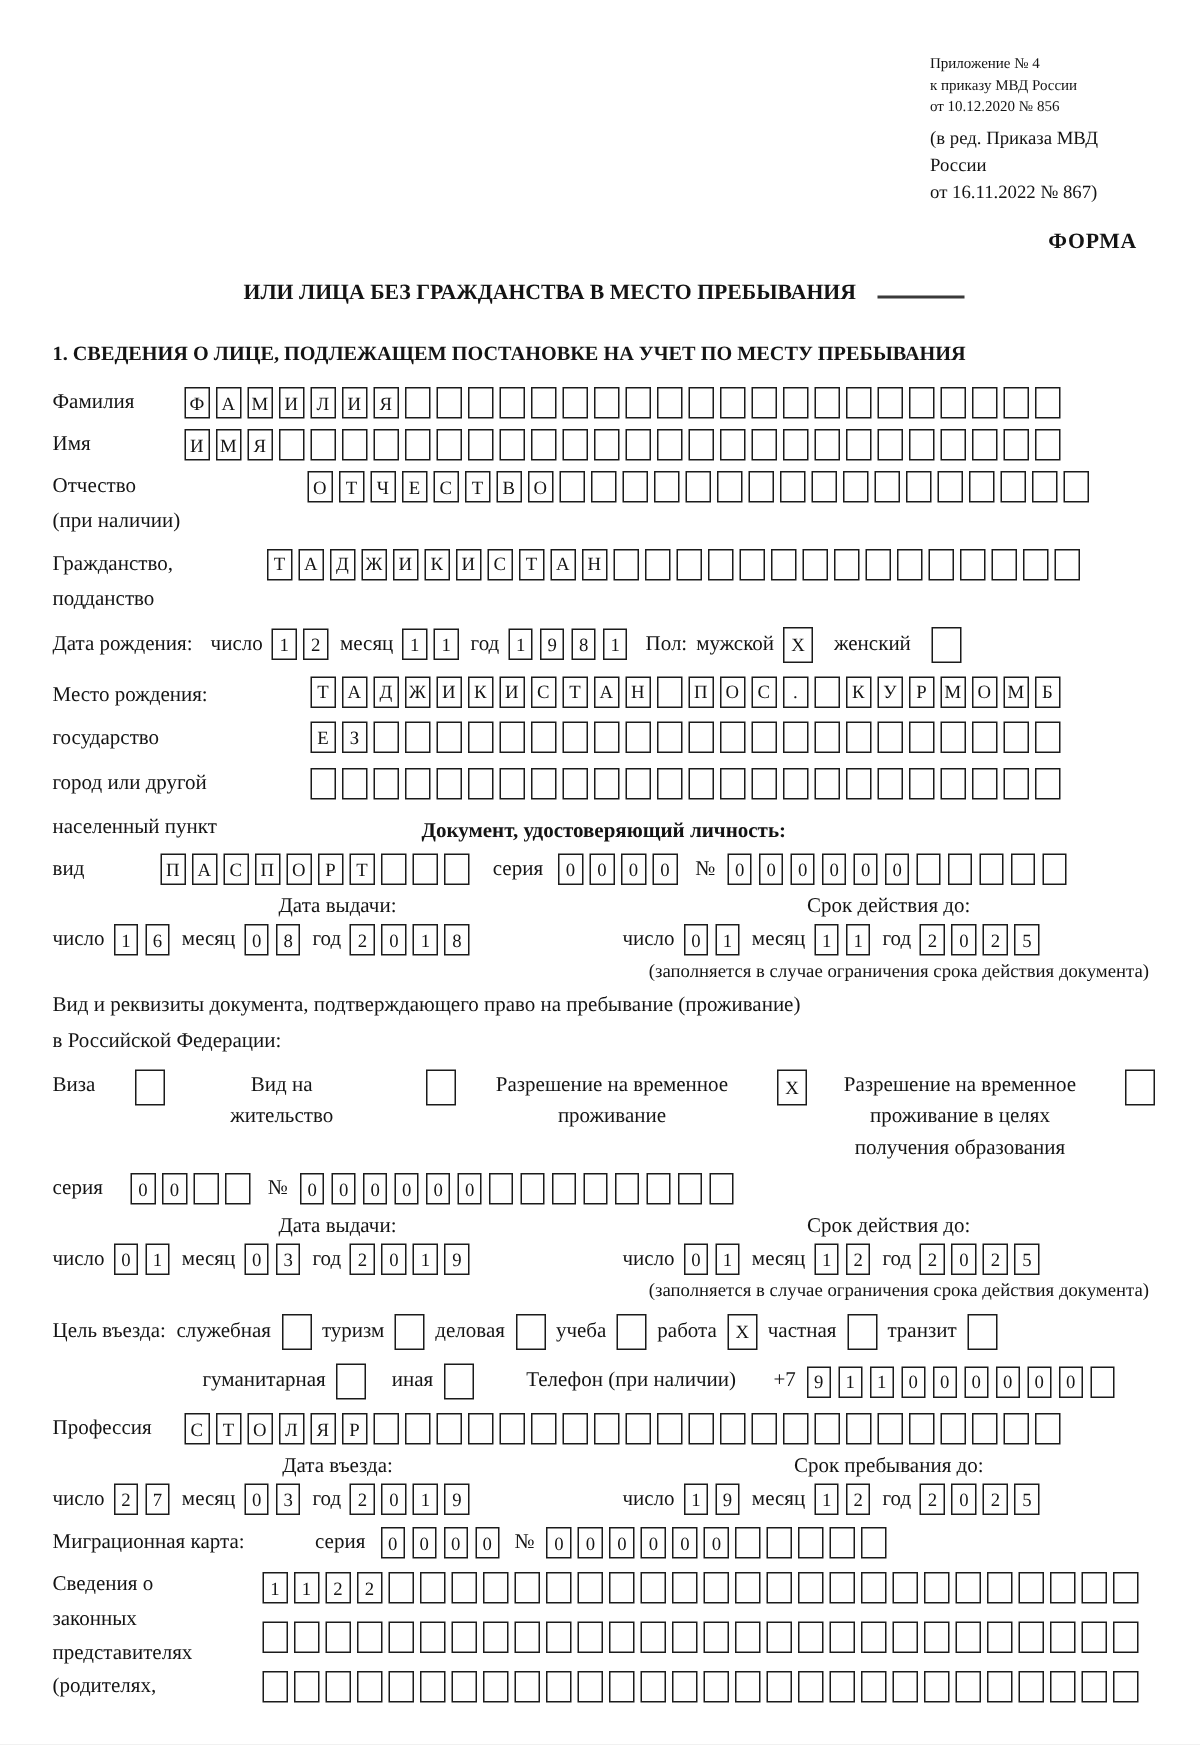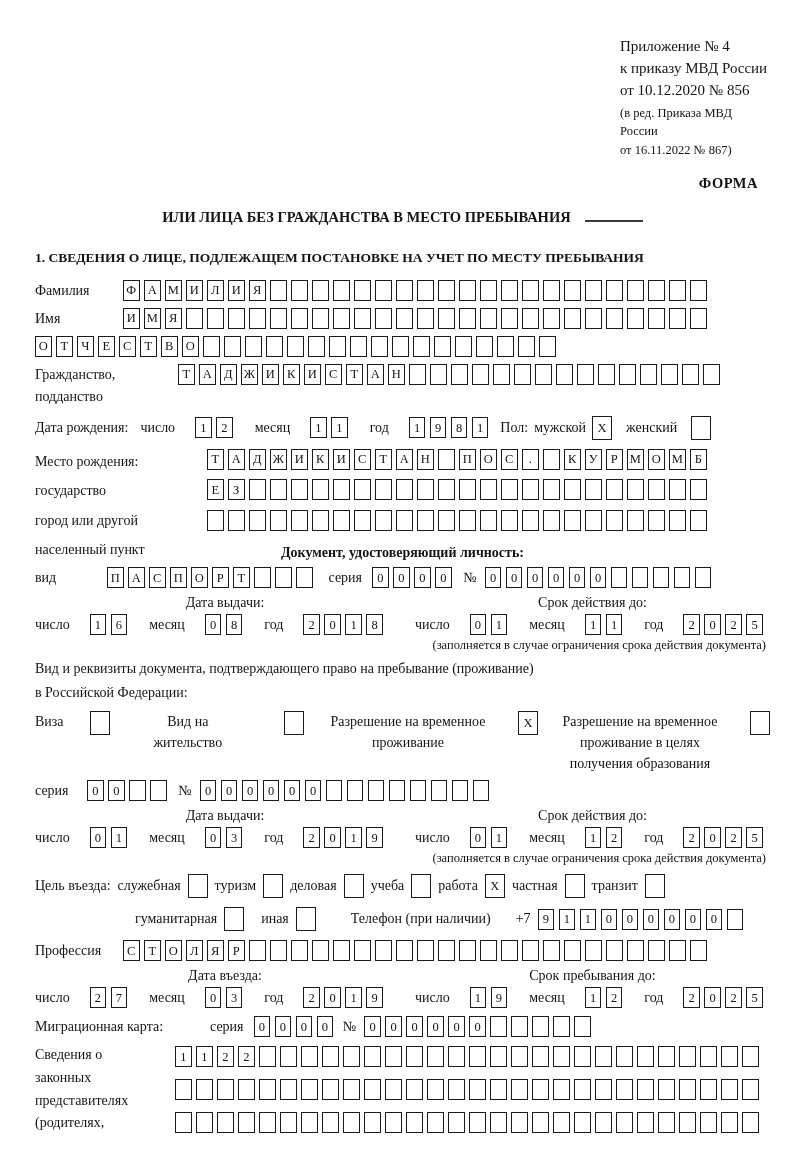--- a/index.html
+++ b/index.html
@@ -1,21 +1,21 @@
 <!DOCTYPE html>
 <html><head>
 <meta charset="utf-8">
 <style>
   html,body{margin:0;padding:0;background:#e8e8e8;}
   .page{
     width:800px;height:1163px;margin:0 auto;background:#ffffff;color:#141414;
     font-family:"Liberation Serif","DejaVu Serif",serif;
     box-sizing:border-box;padding:36px 30px 10px 35px;overflow:hidden;position:relative;
   }
-  .appendix{margin-left:585px;font-size:15px;line-height:1.45;}
+  .appendix{margin-left:585px;font-size:10px;line-height:1.45;}
   .appendix-note{margin-left:585px;font-size:12.5px;line-height:1.45;margin-top:3px;}
   .forma{font-size:14.5px;font-weight:bold;text-align:right;margin:16px 12px 0 0;letter-spacing:.5px;}
   .title{font-size:14.5px;font-weight:bold;text-align:center;margin-top:14px;line-height:1.55;}
   .title-underline{display:inline-block;width:58px;border-bottom:2.2px solid #3a3a3a;height:1px;margin-left:14px;}
   .section-h{font-size:13.5px;font-weight:bold;margin-top:22px;margin-bottom:14px;}
   .fs{font-size:14px;}
   .frow{display:flex;align-items:center;margin-bottom:7px;}
   .frow.top{align-items:flex-start;}
   .cells{display:flex;gap:4.5px;flex-wrap:nowrap;}
   .cell{
@@ -24,21 +24,21 @@
     font-size:12.5px;line-height:1;background:#fff;
   }
   .cb{width:18px;height:22px;}
   .lblcol{font-size:14px;}
   .twolines{line-height:1.6;}
   .grid-rows .cells{margin-bottom:9.5px;}
   .dhead{display:flex;font-size:14px;margin:3px 0 3px 0;}
   .dhead .h1{width:380px;text-align:center;}
   .dhead .h2{flex:1;text-align:center;}
   .drow{display:flex;align-items:center;margin-bottom:2px;}
-  .dgroup{display:flex;align-items:center;gap:14px;}
+  .dgroup{display:flex;align-items:center;gap:0;}
   .dgroup .dl{margin:0 6px 0 0;font-size:14px;}
   .dgroup .dl2{margin:0 6px 0 8px;font-size:14px;}
   .dleft{width:380px;display:flex;}
   .note{font-size:12.5px;text-align:right;margin:3px 4px 8px 0;}
   .opt{display:flex;align-items:flex-start;gap:26px;}
   .optlab{font-size:14px;text-align:center;line-height:1.5;}
   .optrow{display:flex;align-items:flex-start;margin:10px 0 12px 0;gap:14px;}
   .prow{display:flex;align-items:center;gap:7px;margin-bottom:9px;flex-wrap:nowrap;}
   .prow .plab{font-size:14px;}
   .center-b{font-size:14px;font-weight:bold;text-align:center;margin:4px 0 6px 0;}
@@ -130,20 +130,24 @@
         <span class="cell"></span>
         <span class="cell"></span>
         <span class="cell"></span>
         <span class="cell"></span>
         <span class="cell"></span>
         <span class="cell"></span>
       </span>
   </div>
 
   <div class="frow top">
+    <span class="lblcol twolines" style="width:170px;">
+      <div>Отчество</div>
+      <div>(при наличии)</div>
+    </span>
     <span class="cells">
         <span class="cell">О</span>
         <span class="cell">Т</span>
         <span class="cell">Ч</span>
         <span class="cell">Е</span>
         <span class="cell">С</span>
         <span class="cell">Т</span>
         <span class="cell">В</span>
         <span class="cell">О</span>
         <span class="cell"></span>

